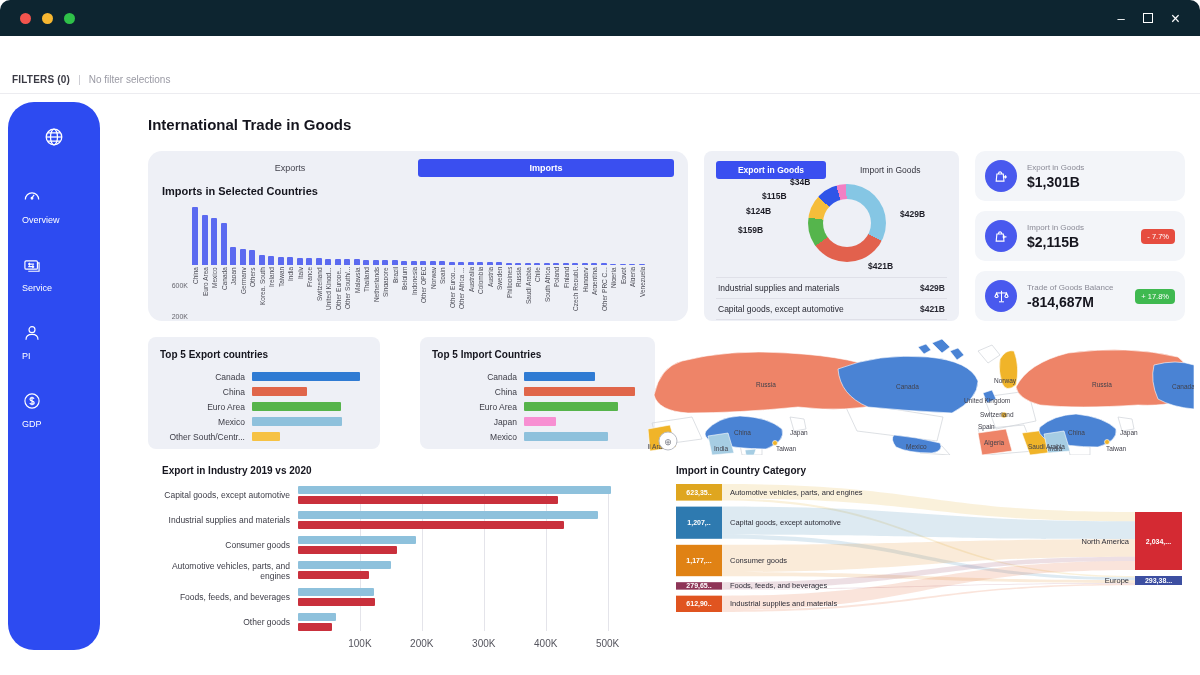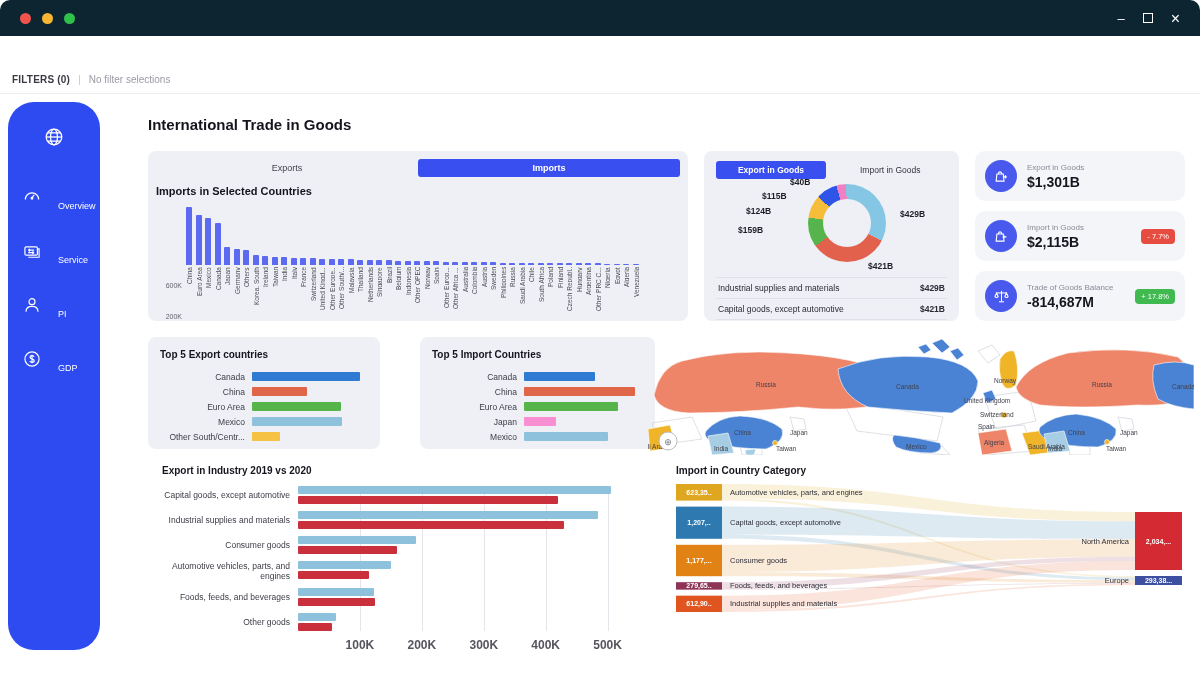--- a/index.html
+++ b/index.html
@@ -22,34 +22,34 @@
   .filters-label { font-weight:bold; color:#3a3a44; letter-spacing:.2px; }
   .filters-sep { color:#c4c4cc; }
   .filters-status { color:#9a9aa4; }
 
   
   .app { position:relative; }
   .sidebar { position:absolute; left:8px; top:8px; width:92px; height:548px;
     background:#2d4bf1; border-radius:26px; display:flex; flex-direction:column;
     align-items:center; padding-top:24px; }
   .logo { margin-bottom:26px; }
-  .nav-item { width:64px; display:flex; flex-direction:row; align-items:flex-end; gap:16px;
+  .nav-item { width:64px; display:flex; flex-direction:column; align-items:flex-start; gap:4px;
     padding:9px 0; margin-bottom:12px; border-radius:12px; cursor:pointer; }
   .nav-item.active { background:rgba(255,255,255,.2); }
   .nav-label { font-size:9px; color:#fff; }
 
   .main { margin-left:148px; padding-top:16px; width:1052px; }
   .page-title { font-size:15px; font-weight:bold; color:#15151e; margin:6px 0 18px; }
 
   .card { background:#eef0f6; border-radius:8px; }
 
   
   .row1 { display:flex; gap:16px; height:170px; }
 
-  .imports-card { width:540px; padding:8px 8px; }
+  .imports-card { width:540px; padding:8px 14px;border-radius:14px; }
   .toggle-row { display:flex; height:18px; }
   .toggle-half { flex:1; display:flex; align-items:center; justify-content:center; font-size:9px; color:#44444e; }
   .toggle-half.active { background:#3a4ff0; color:#fff; border-radius:3px; font-weight:bold; }
   .ic-title { font-size:11px; font-weight:bold; margin:8px 0 10px; color:#15151e; }
   .chartwrap { position:relative; margin-left:30px; }
   .bars { display:flex; align-items:flex-end; gap:3.5px; height:58px; }
   .bar { width:6px; background:#5b6af0; border-radius:1px 1px 0 0; }
   .ytick { position:absolute; right:100%; margin-right:4px; font-size:7px; color:#66666e; }
   .xlabels { display:flex; gap:3.5px; margin-top:2px; }
   .xlab { width:6px; height:64px; font-size:6.5px; color:#4c4c56; white-space:nowrap;
@@ -101,21 +101,21 @@
   .row3 { display:flex; margin-top:16px; }
   .industry { width:472px; }
   .ind-title { font-size:10px; font-weight:bold; margin:0 0 10px 14px; color:#15151e; }
   .plot { position:relative; }
   .grow { display:flex; margin-bottom:7px; position:relative; }
   .glab { width:150px; text-align:right; padding-right:8px; font-size:8.5px; color:#3c3c46; flex:none;
     align-self:center; }
   .gbars { flex:1; display:flex; flex-direction:column; gap:2px; }
   .gbar { height:8px; border-radius:1px; }
   .gridline { position:absolute; top:0; bottom:0; width:1px; background:#e4e4ea; }
-  .axisrow { margin-left:150px; position:relative; height:12px; font-size:12px; color:#55555e;font-weight:bold; }
+  .axisrow { margin-left:150px; position:relative; height:12px; font-size:10px; color:#55555e; }
   .axisrow span { position:absolute; transform:translateX(-50%); }
 
   .sankey { margin-left:56px; width:506px; }
   .sk-title { font-size:10px; font-weight:bold; color:#15151e; }
   .sk-head { display:flex; justify-content:space-between; margin:6px 0 6px; }
   .sk-head span { font-size:8px; font-weight:bold; color:#3a3a44; }
 </style>
 </head>
 <body>
 
@@ -308,21 +308,21 @@
       </section>
 
       <section class="card donut-card">
         <div class="dtabs">
           <div class="dtab-active">Export in Goods</div>
           <div class="dtab">Import in Goods</div>
         </div>
         <div class="donut-area">
           <div class="donut" id="donut" style="background: conic-gradient(from -16deg, rgb(242, 127, 195) 0deg, rgb(242, 127, 195) 14.93deg, rgb(133, 198, 228) 14.93deg, rgb(133, 198, 228) 133.55deg, rgb(226, 97, 77) 133.55deg, rgb(226, 97, 77) 249.95deg, rgb(85, 181, 76) 249.95deg, rgb(85, 181, 76) 293.92deg, rgb(246, 189, 58) 293.92deg, rgb(246, 189, 58) 328.2deg, rgb(47, 85, 232) 328.2deg, rgb(47, 85, 232) 360deg);"></div>
           <div class="hole"></div>
-          <span class="dlab s0">$40B</span>
+          <span class="dlab s0">$34B</span>
           <span class="dlab s1">$429B</span>
           <span class="dlab s2">$421B</span>
           <span class="dlab s3">$159B</span>
           <span class="dlab s4">$124B</span>
           <span class="dlab s5">$115B</span>
         </div>
         <div class="dtable">
           <div class="drow">
             <span>Industrial supplies and materials</span>
             <span class="dv">$429B</span>

